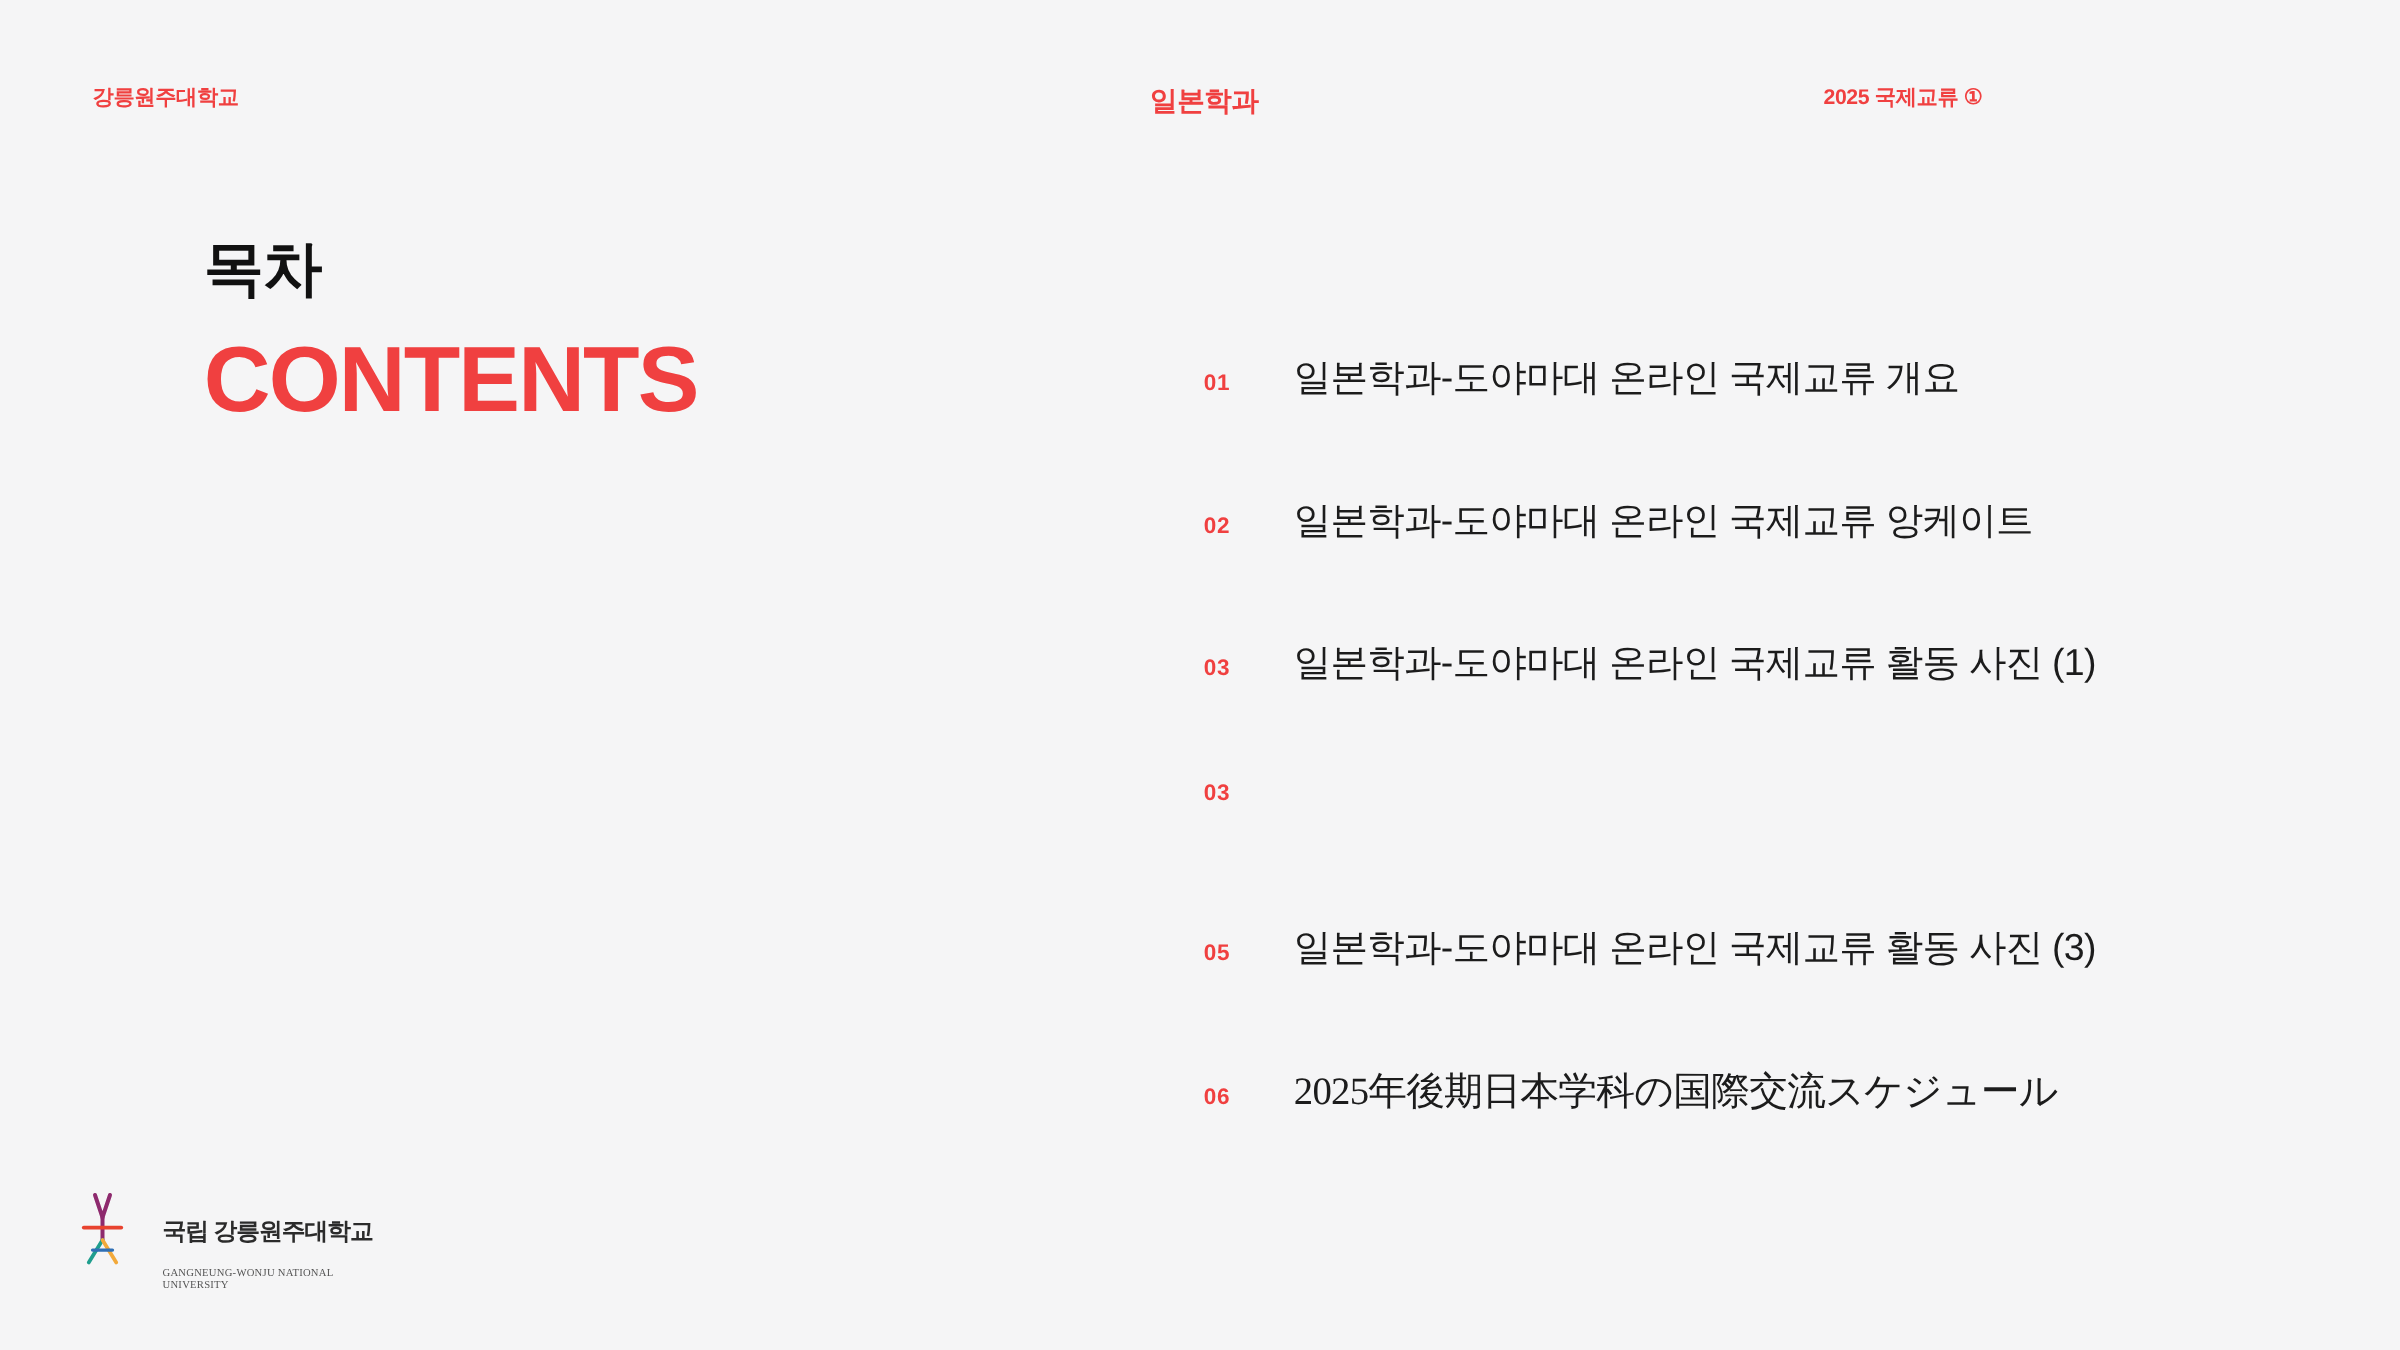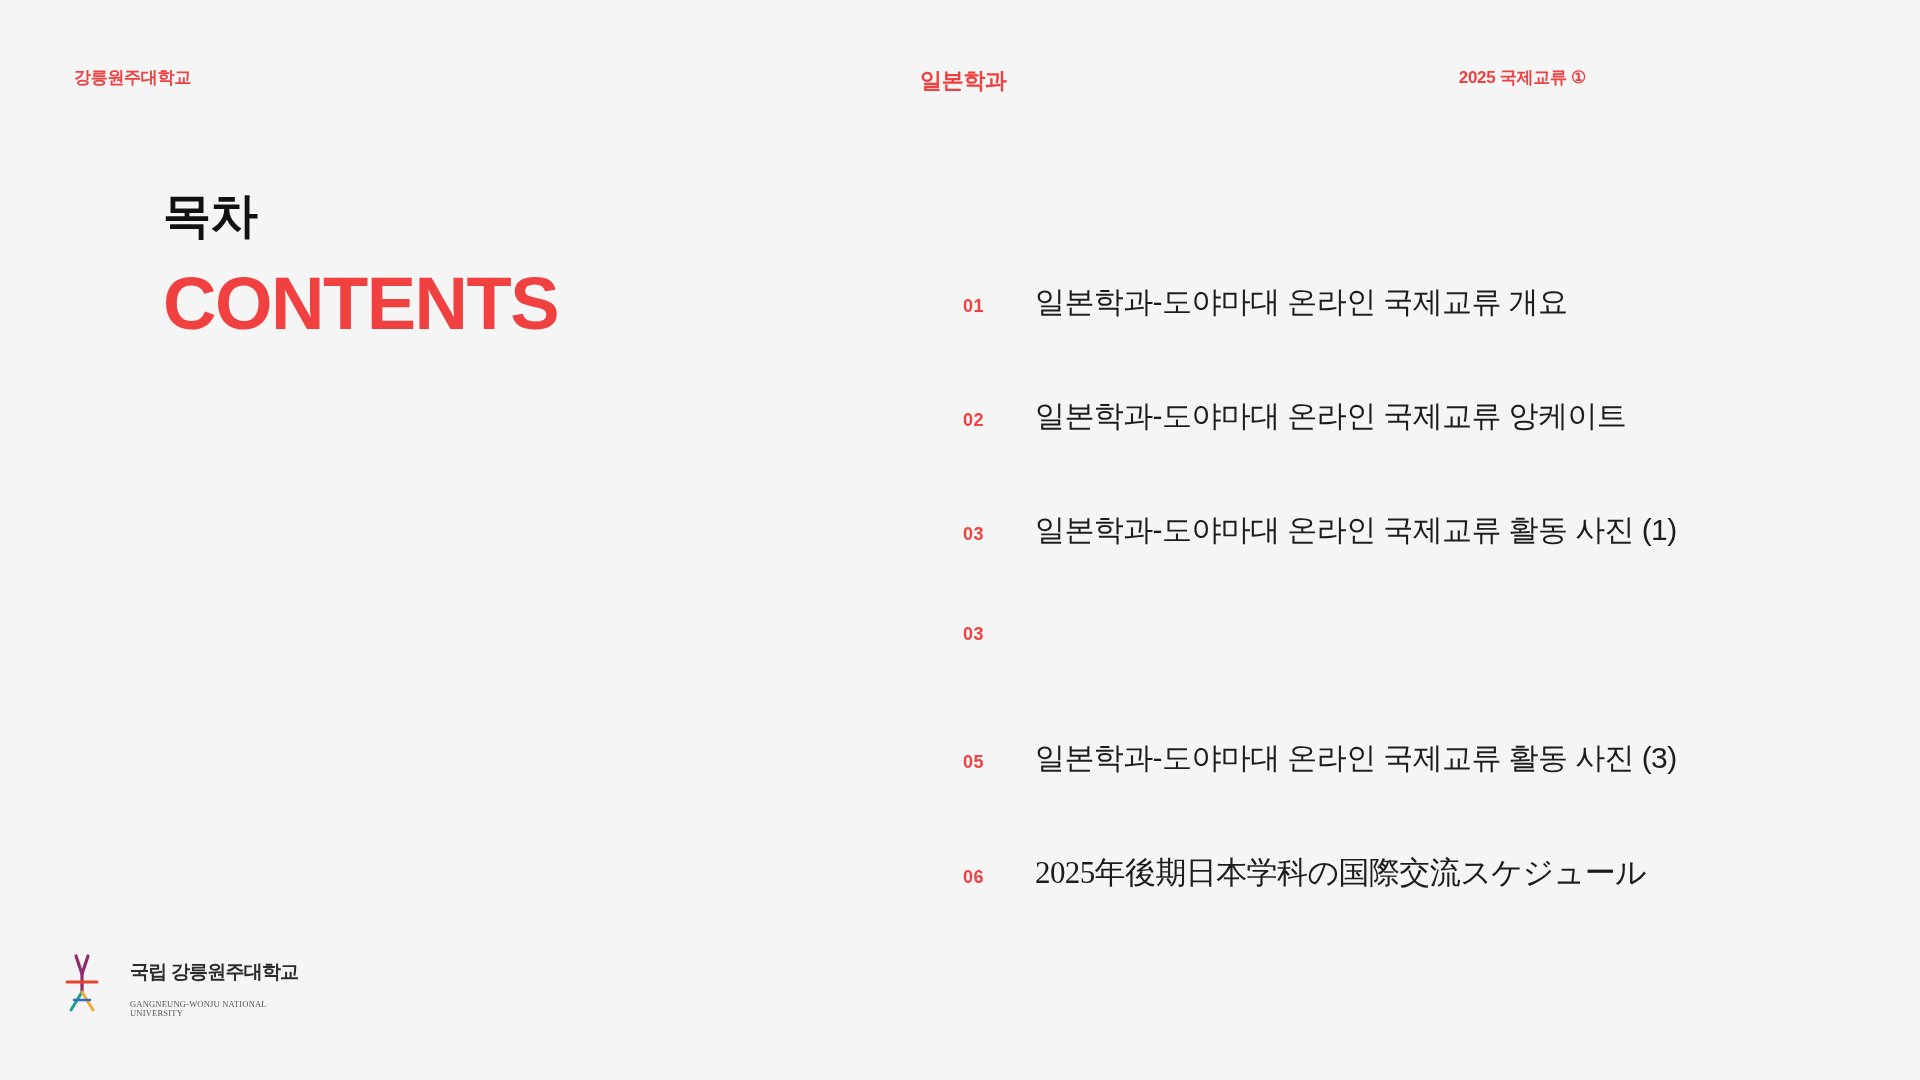--- a/index.html
+++ b/index.html
@@ -129,21 +129,21 @@
   .logo-mark {
     position: absolute;
     left: 0;
     top: 0;
     width: 60px;
     height: 62px;
   }
   .logo-text {
     position: absolute;
     left: 68px;
-    top: 10px;
+    top: 24px;
   }
   .logo-text-ko {
     font-size: 19px;
     font-weight: bold;
     color: #2b2b2b;
     letter-spacing: -0.8px;
     line-height: 1.1;
   }
   .logo-text-en {
     margin-top: 17px;

